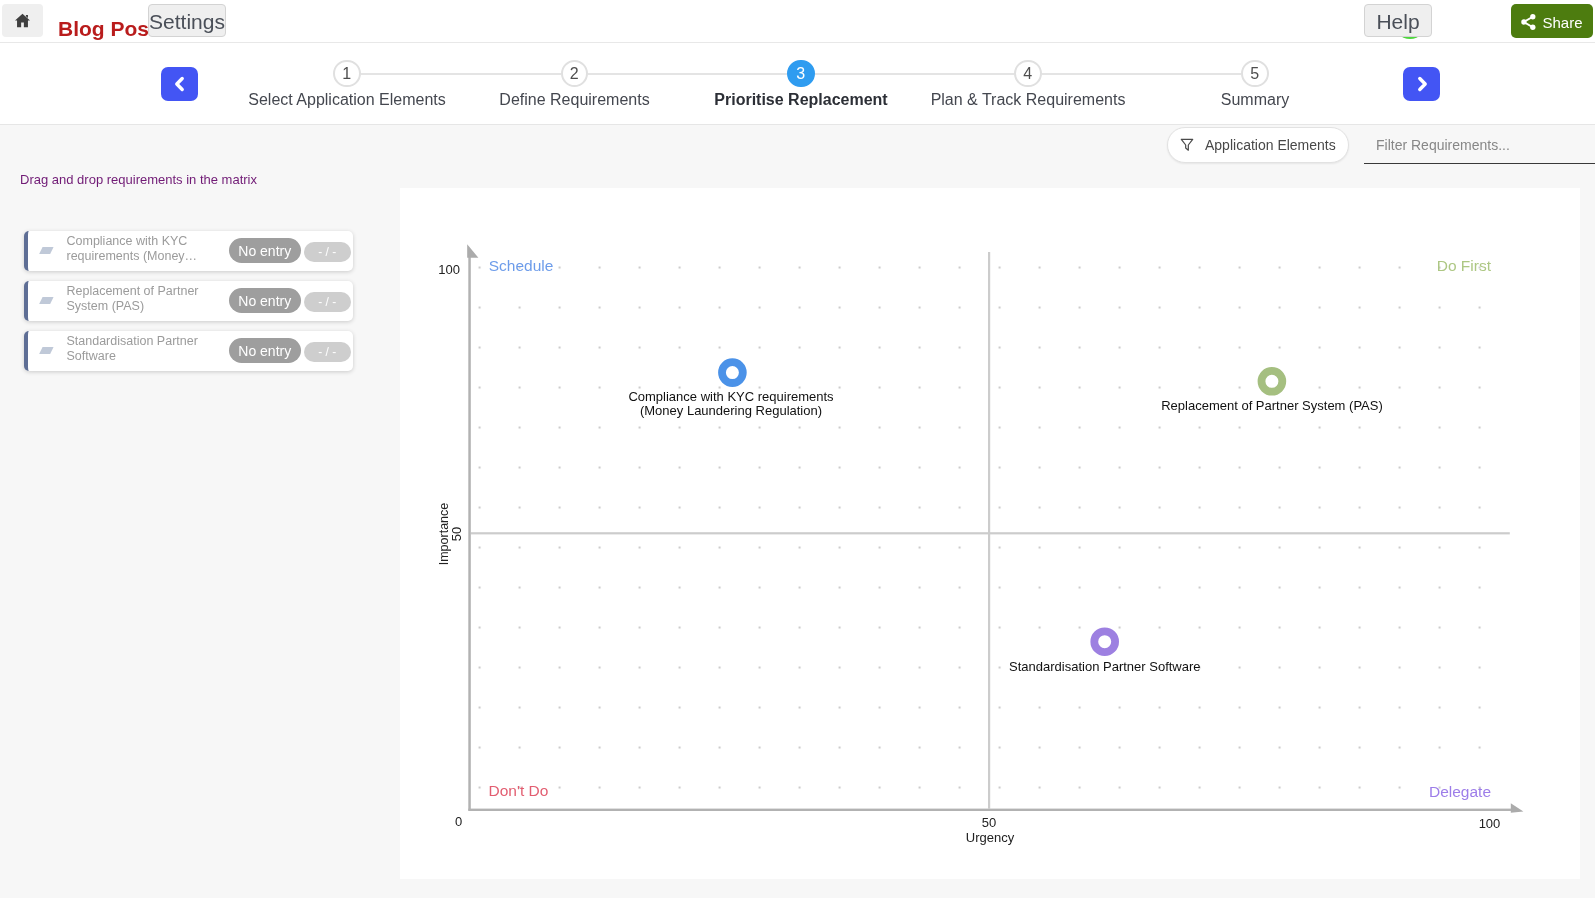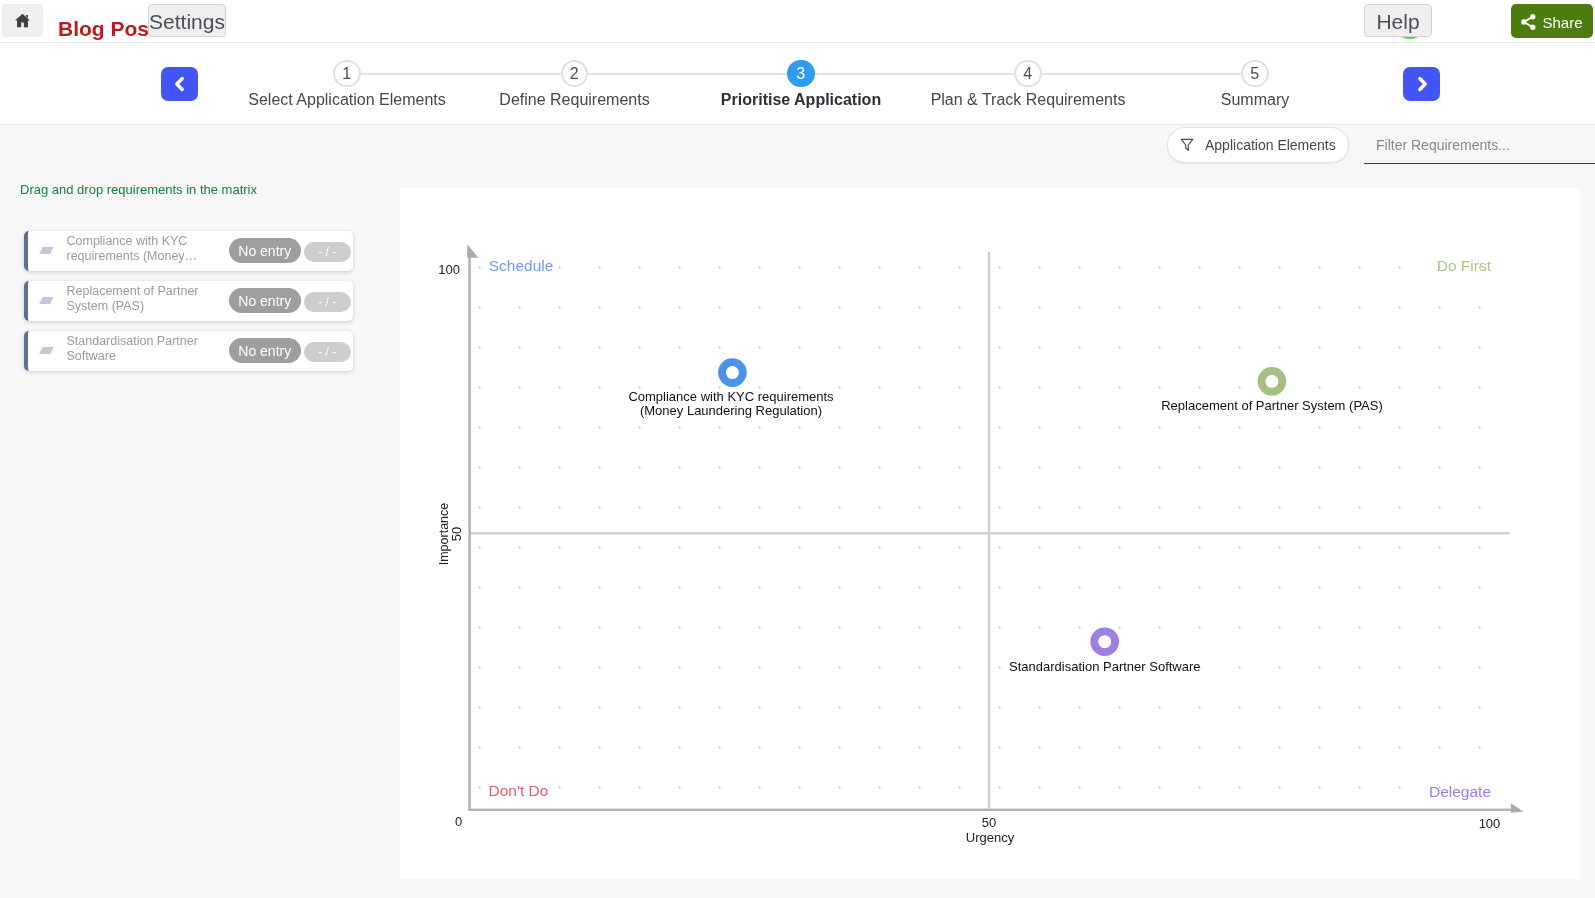--- a/index.html
+++ b/index.html
@@ -19,21 +19,21 @@
 .navbtn{position:absolute;width:37px;height:34px;background:#4355f4;border-radius:7px;display:flex;align-items:center;justify-content:center}
 .stepline{position:absolute;height:2px;background:#e4e4e4;top:29.6px}
 .stepcircle{position:absolute;width:27.5px;height:27.5px;border-radius:50%;background:#fff;border:2px solid #e0e0e0;top:16.8px;display:flex;align-items:center;justify-content:center;font-size:16px;color:#4e4e4e}
 .stepcircle.active{background:#2f9cf0;border-color:#2f9cf0;color:#fff}
 .steplabel{position:absolute;top:48px;transform:translateX(-50%);font-size:16px;color:#44474f;white-space:nowrap}
 .steplabel.active{font-weight:bold;color:#2c2f36}
 
 .filterpill{position:absolute;left:1167px;top:127px;width:182px;height:36px;background:#fff;border:1px solid #e2e2e2;border-radius:18px;box-shadow:0 1px 2px rgba(0,0,0,.07);display:flex;align-items:center;padding-left:12px;gap:11px;font-size:14px;color:#484848}
 .filterinput{position:absolute;left:1364px;top:127px;width:256px;height:36.5px;border-bottom:1.5px solid #3a3a3a;font-size:14px;color:#878787;padding-left:12px;display:flex;align-items:center}
 
-.hint{position:absolute;left:20px;top:182px;font-size:13px;color:#15803d}
+.hint{position:absolute;left:20px;top:172px;font-size:13px;color:#701a75}
 .card{position:absolute;left:24px;width:329px;height:40px;background:#fff;border-left:4.5px solid #5e6e95;border-radius:5px;box-shadow:0 1px 4px rgba(0,0,0,.18)}
 .para{position:absolute;left:12.9px;top:16.75px;width:10.5px;height:6.5px;background:#c0c9d8;transform:skewX(-26deg)}
 .cardtitle{position:absolute;left:38.5px;top:3.5px;width:165px;font-size:12.5px;line-height:15px;color:#9b9b9b}
 .pill1{position:absolute;left:201px;top:7.7px;width:71.5px;height:25.2px;border-radius:13px;background:#9e9e9e;color:#fff;font-size:14px;font-weight:normal;display:flex;align-items:center;justify-content:center}
 .pill2{position:absolute;left:276px;top:11px;width:46.5px;height:20px;border-radius:10px;background:#cecece;color:#fff;font-size:12px;display:flex;align-items:center;justify-content:center}
 
 .chart{position:absolute;left:400px;top:188px;width:1180px;height:691px;background:#fff}
 </style>
 </head>
 <body>
@@ -72,21 +72,21 @@
   <div class="stepline" style="left:588px;width:199px"></div>
   <div class="stepline" style="left:815px;width:199px"></div>
   <div class="stepline" style="left:1042px;width:199px"></div>
   <div class="stepcircle" style="left:333px">1</div>
   <div class="stepcircle" style="left:560.5px">2</div>
   <div class="stepcircle active" style="left:787px">3</div>
   <div class="stepcircle" style="left:1014px">4</div>
   <div class="stepcircle" style="left:1241px">5</div>
   <div class="steplabel" style="left:347px">Select Application Elements</div>
   <div class="steplabel" style="left:574.5px">Define Requirements</div>
-  <div class="steplabel active" style="left:801px">Prioritise Application</div>
+  <div class="steplabel active" style="left:801px">Prioritise Replacement</div>
   <div class="steplabel" style="left:1028px">Plan &amp; Track Requirements</div>
   <div class="steplabel" style="left:1255px">Summary</div>
 </div>
 <div class="filterpill">
     <svg width="14" height="14" viewBox="0 0 16 16">
       <path d="M1.5 1.5 H14.5 L9.5 8 V14 L6.5 11.5 V8 Z" fill="none" stroke="#4a4a4a" stroke-width="1.4" stroke-linejoin="round"></path>
     </svg>
     <span>Application Elements</span>
   </div>
 <div class="filterinput">Filter Requirements...</div>

